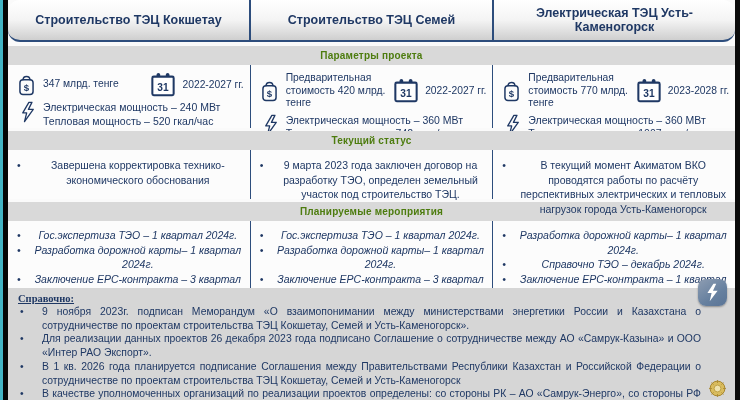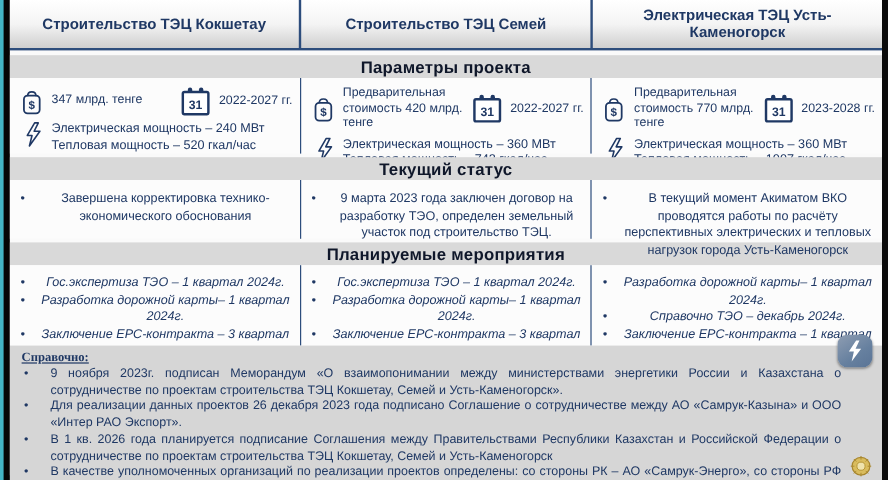--- a/index.html
+++ b/index.html
@@ -7,27 +7,27 @@
   body { font-family:"Liberation Sans", sans-serif; color:#1f3864; }
 
   .stage { position:relative; width:740px; height:400px; background:#0b0b0b; overflow:hidden; }
   .edge-left { position:absolute; left:0; top:0; width:8px; height:100%; background:#050505; border-left:3px solid #43b4c4; }
   .edge-right { position:absolute; right:0; top:0; width:5px; height:100%; background:#0b0b0b; }
 
   .slide { position:absolute; left:8px; top:0; width:727px; height:396px; background:#fafafa; display:flex; flex-direction:column; }
 
   .header-row { height:42px; display:flex; flex:0 0 auto;
     background:linear-gradient(180deg,#ffffff 0%,#f4f4f4 50%,#cfcfcf 100%);
-    border-bottom:2px solid #2d4d7c; }
+    border-bottom:2px solid #2d4d7c;border-radius:12px; }
   .hcell { flex:1; display:flex; align-items:center; justify-content:center; text-align:center;
     font-weight:bold; font-size:12.5px; color:#1f3864; padding:0 4px; }
   .hcell + .hcell { border-left:2px solid #2d4d7c; }
 
   .band { flex:0 0 19px; margin-top:3px; background:#d9d9d9; display:flex; align-items:center; justify-content:center;
-    font-weight:bold; font-size:14px; color:#0f172a; letter-spacing:.2px; }
+    font-weight:bold; font-size:10px; color:#4d7c0f; letter-spacing:.2px; }
   .band.first { margin-top:4px; }
 
   .row3 { display:flex; flex:0 0 auto; background:#fcfcfc; }
   .row3 .cell { flex:1; min-width:0; }
   .row3 .cell + .cell { border-left:1.5px solid #2d4d7c; }
 
   .params-row { height:63px; }
   .param-cell { padding:7px 6px 0 8px; }
   .param-top { display:flex; align-items:center; gap:4px; }
   .cost { flex:1; font-size:10.3px; line-height:1.22; padding:0 2px; }

